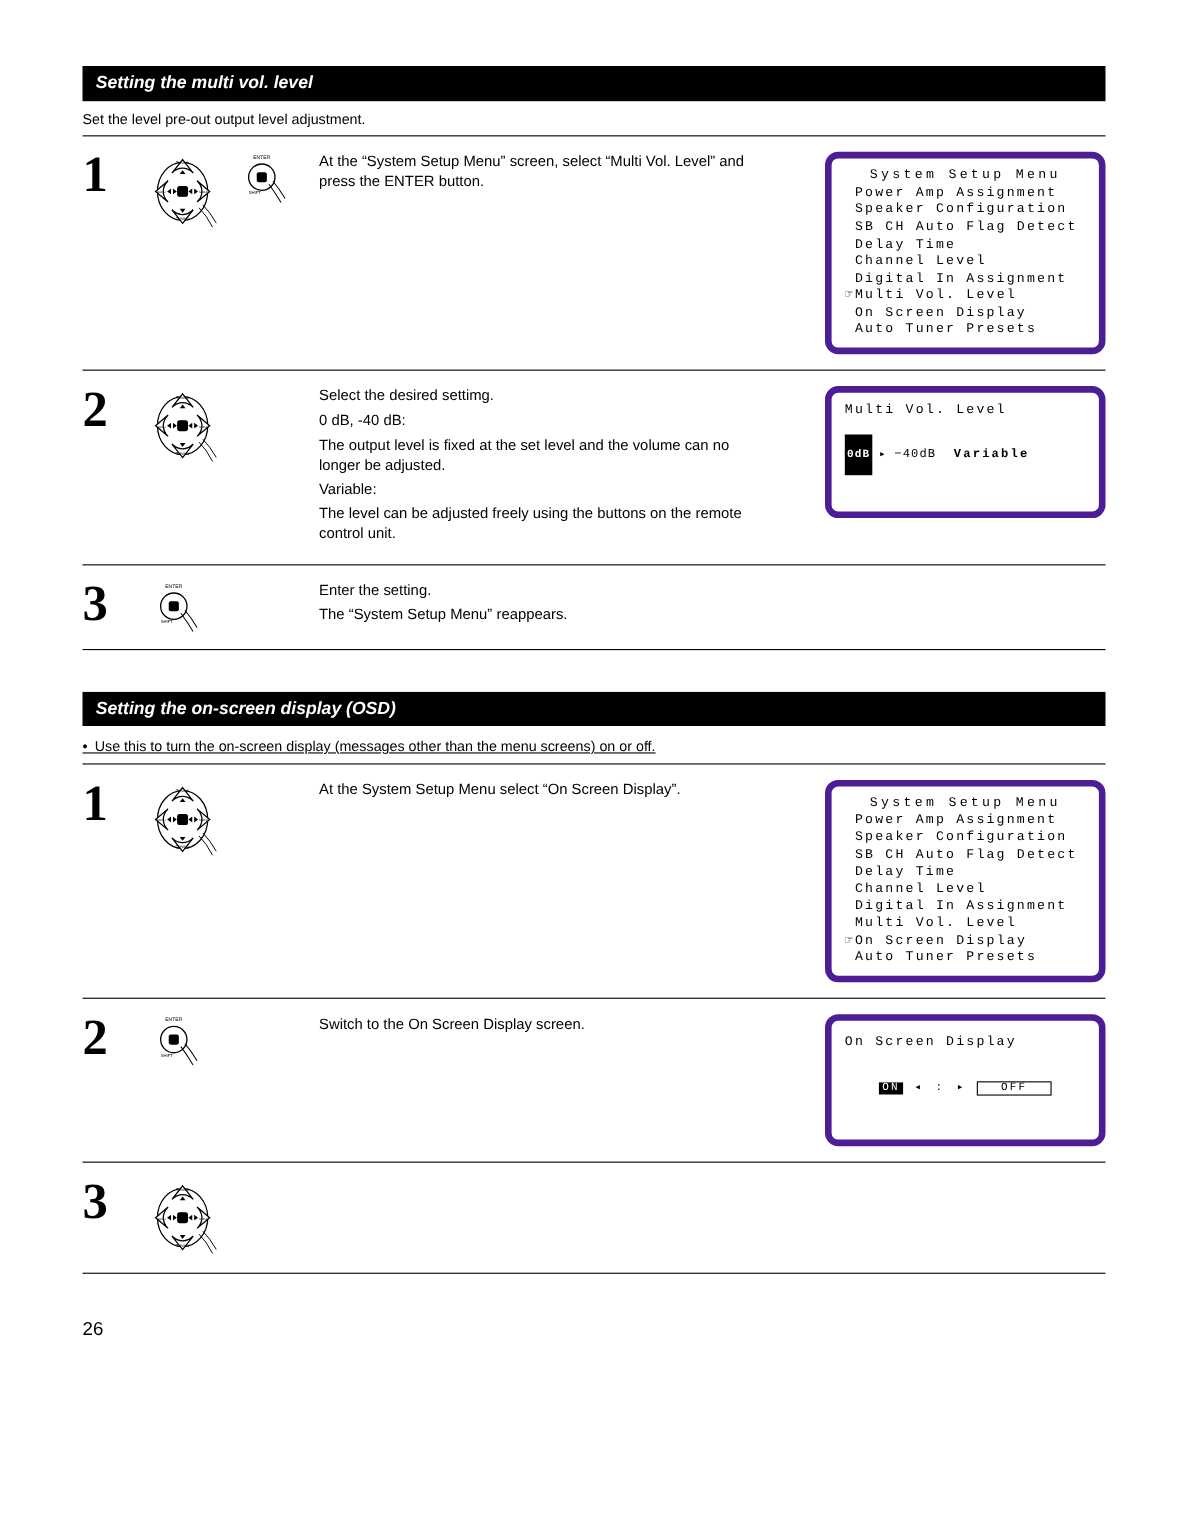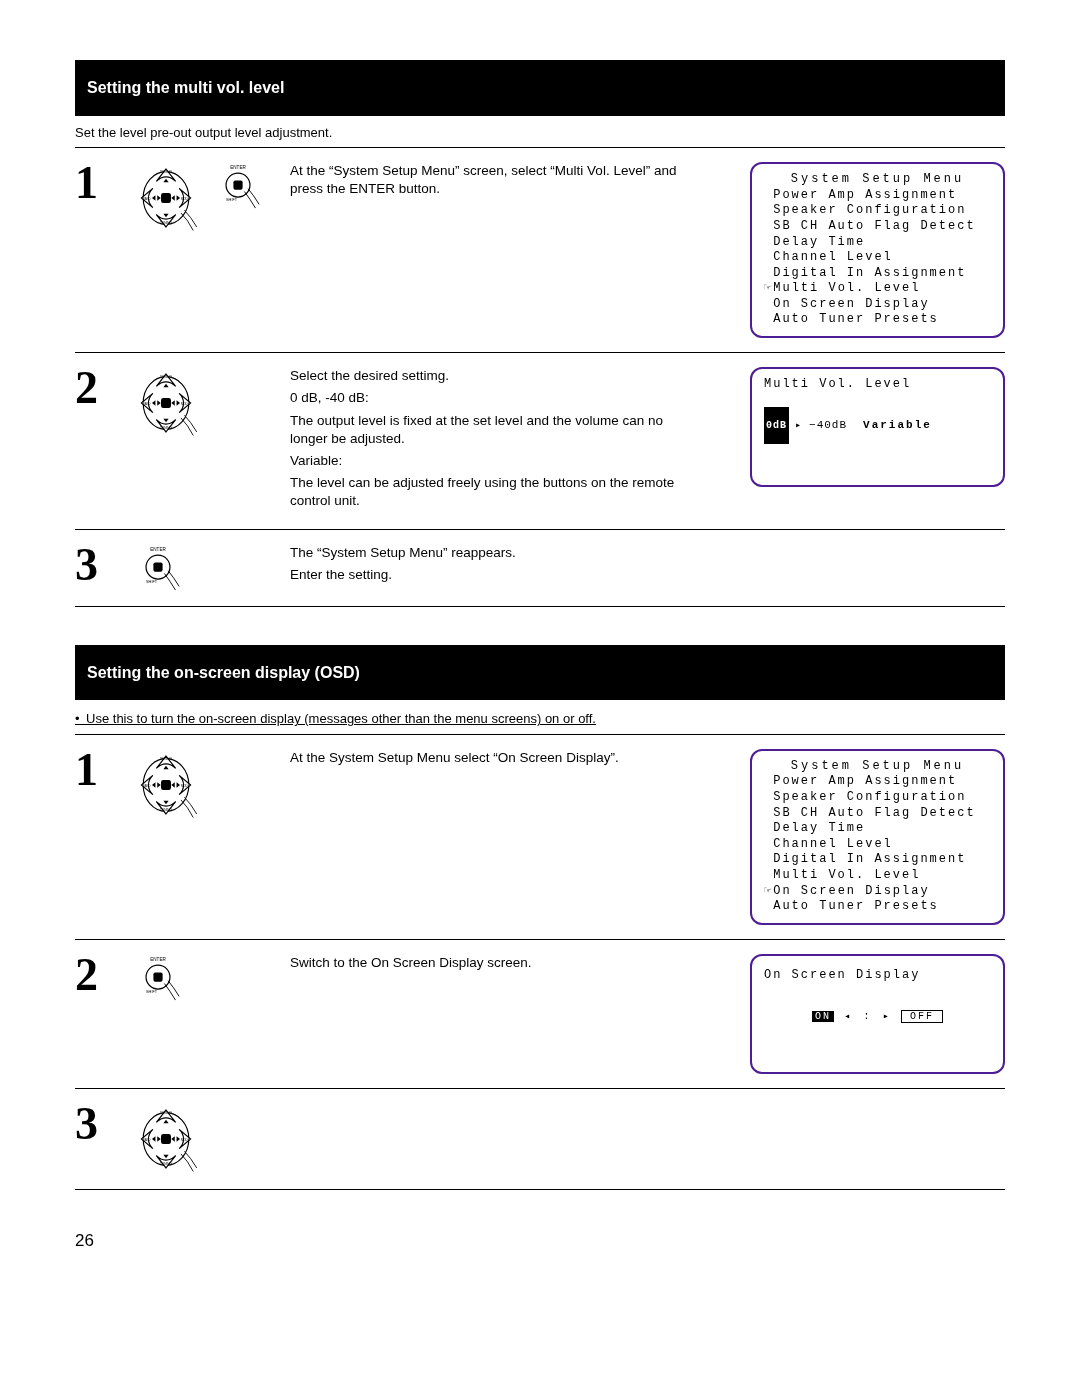--- a/index.html
+++ b/index.html
@@ -9,22 +9,23 @@
     width: 1080px;
     padding: 60px 75px 30px 75px;
     font-size: 14px;
     color: #000;
     line-height: 1.35;
   }
   .section-header {
     background: #000;
     color: #fff;
     font-weight: bold;
-    padding: 17px 12px;
+    padding: 5px 12px;
     font-size: 16px;
+    font-style: italic;
   }
   .intro {
     margin: 8px 0 6px 0;
     font-size: 13px;
   }
   .step-row {
     border-top: 1px solid #000;
     display: grid;
     grid-template-columns: 60px 155px 1fr 290px;
     padding: 14px 0;
@@ -47,37 +48,37 @@
     padding-right: 22px;
   }
   .text-col .bold { font-weight: normal; }
   .text-col p { margin-bottom: 4px; }
   .screen-col {
     display: flex;
     justify-content: flex-end;
     align-items: flex-start;
   }
   .screen-box {
-    border: 2px solid #4c1d95;
+    border: 6px solid #4c1d95;
     border-radius: 12px;
     padding: 8px 12px;
     font-family: "Courier New", monospace;
     font-size: 12px;
     letter-spacing: 2px;
     width: 255px;
     line-height: 1.3;
   }
   .screen-title { text-align: center; letter-spacing: 3px; }
   .screen-line { white-space: nowrap; }
   .mvl-row { display:flex; gap:6px; align-items:center; margin-top:14px;}
   .mvl-row .sel { background:#000; color:#fff; padding:12px 2px; font-weight:bold; letter-spacing:1px; font-size:10px;}
   .mvl-row .arrow { font-size:10px; }
   .osd-center { text-align:center; margin-top:26px;}
   .osd-center .sel { background:#000; color:#fff; padding:0 3px; font-size:10px;}
-  .osd-center .off { border:1px solid #000; padding:0 8px; font-size:10px;}
+  .osd-center .off { border:1px solid #000; padding:0 21px; font-size:10px;}
   .osd-center .sep { margin: 0 1px; font-size:10px;}
   .section-gap { height: 38px; }
   .page-num {
     font-size: 17px;
     margin-top: 40px;
   }
   .bullet-line { font-size:13px; margin: 10px 0 6px 0; text-decoration: underline; }
 
   
   .joy {
@@ -212,22 +213,22 @@
   <circle cx="25" cy="25" r="13" fill="#fff" stroke="#000" stroke-width="1.3"></circle>
   <rect x="20" y="20" width="10" height="10" rx="2" fill="#000"></rect>
   <text x="12" y="42" font-size="4.2">SHIFT</text>
   <g stroke="#000" fill="none" stroke-width="1">
     <path d="M32 32 Q38 40 44 50"></path>
     <path d="M36 29 Q42 36 48 46"></path>
   </g>
 </svg></div>
   </div>
   <div class="text-col">
+    <p>Enter the setting.</p>
     <p>The “System Setup Menu” reappears.</p>
-    <p>Enter the setting.</p>
   </div>
   <div class="screen-col"></div>
 </div>
 
 <div class="section-gap"></div>
 
 <div class="section-header">Setting the on-screen display (OSD)</div>
 <p class="bullet-line">• Use this to turn the on-screen display (messages other than the menu screens) on or off.</p>
 
 <div class="step-row">

